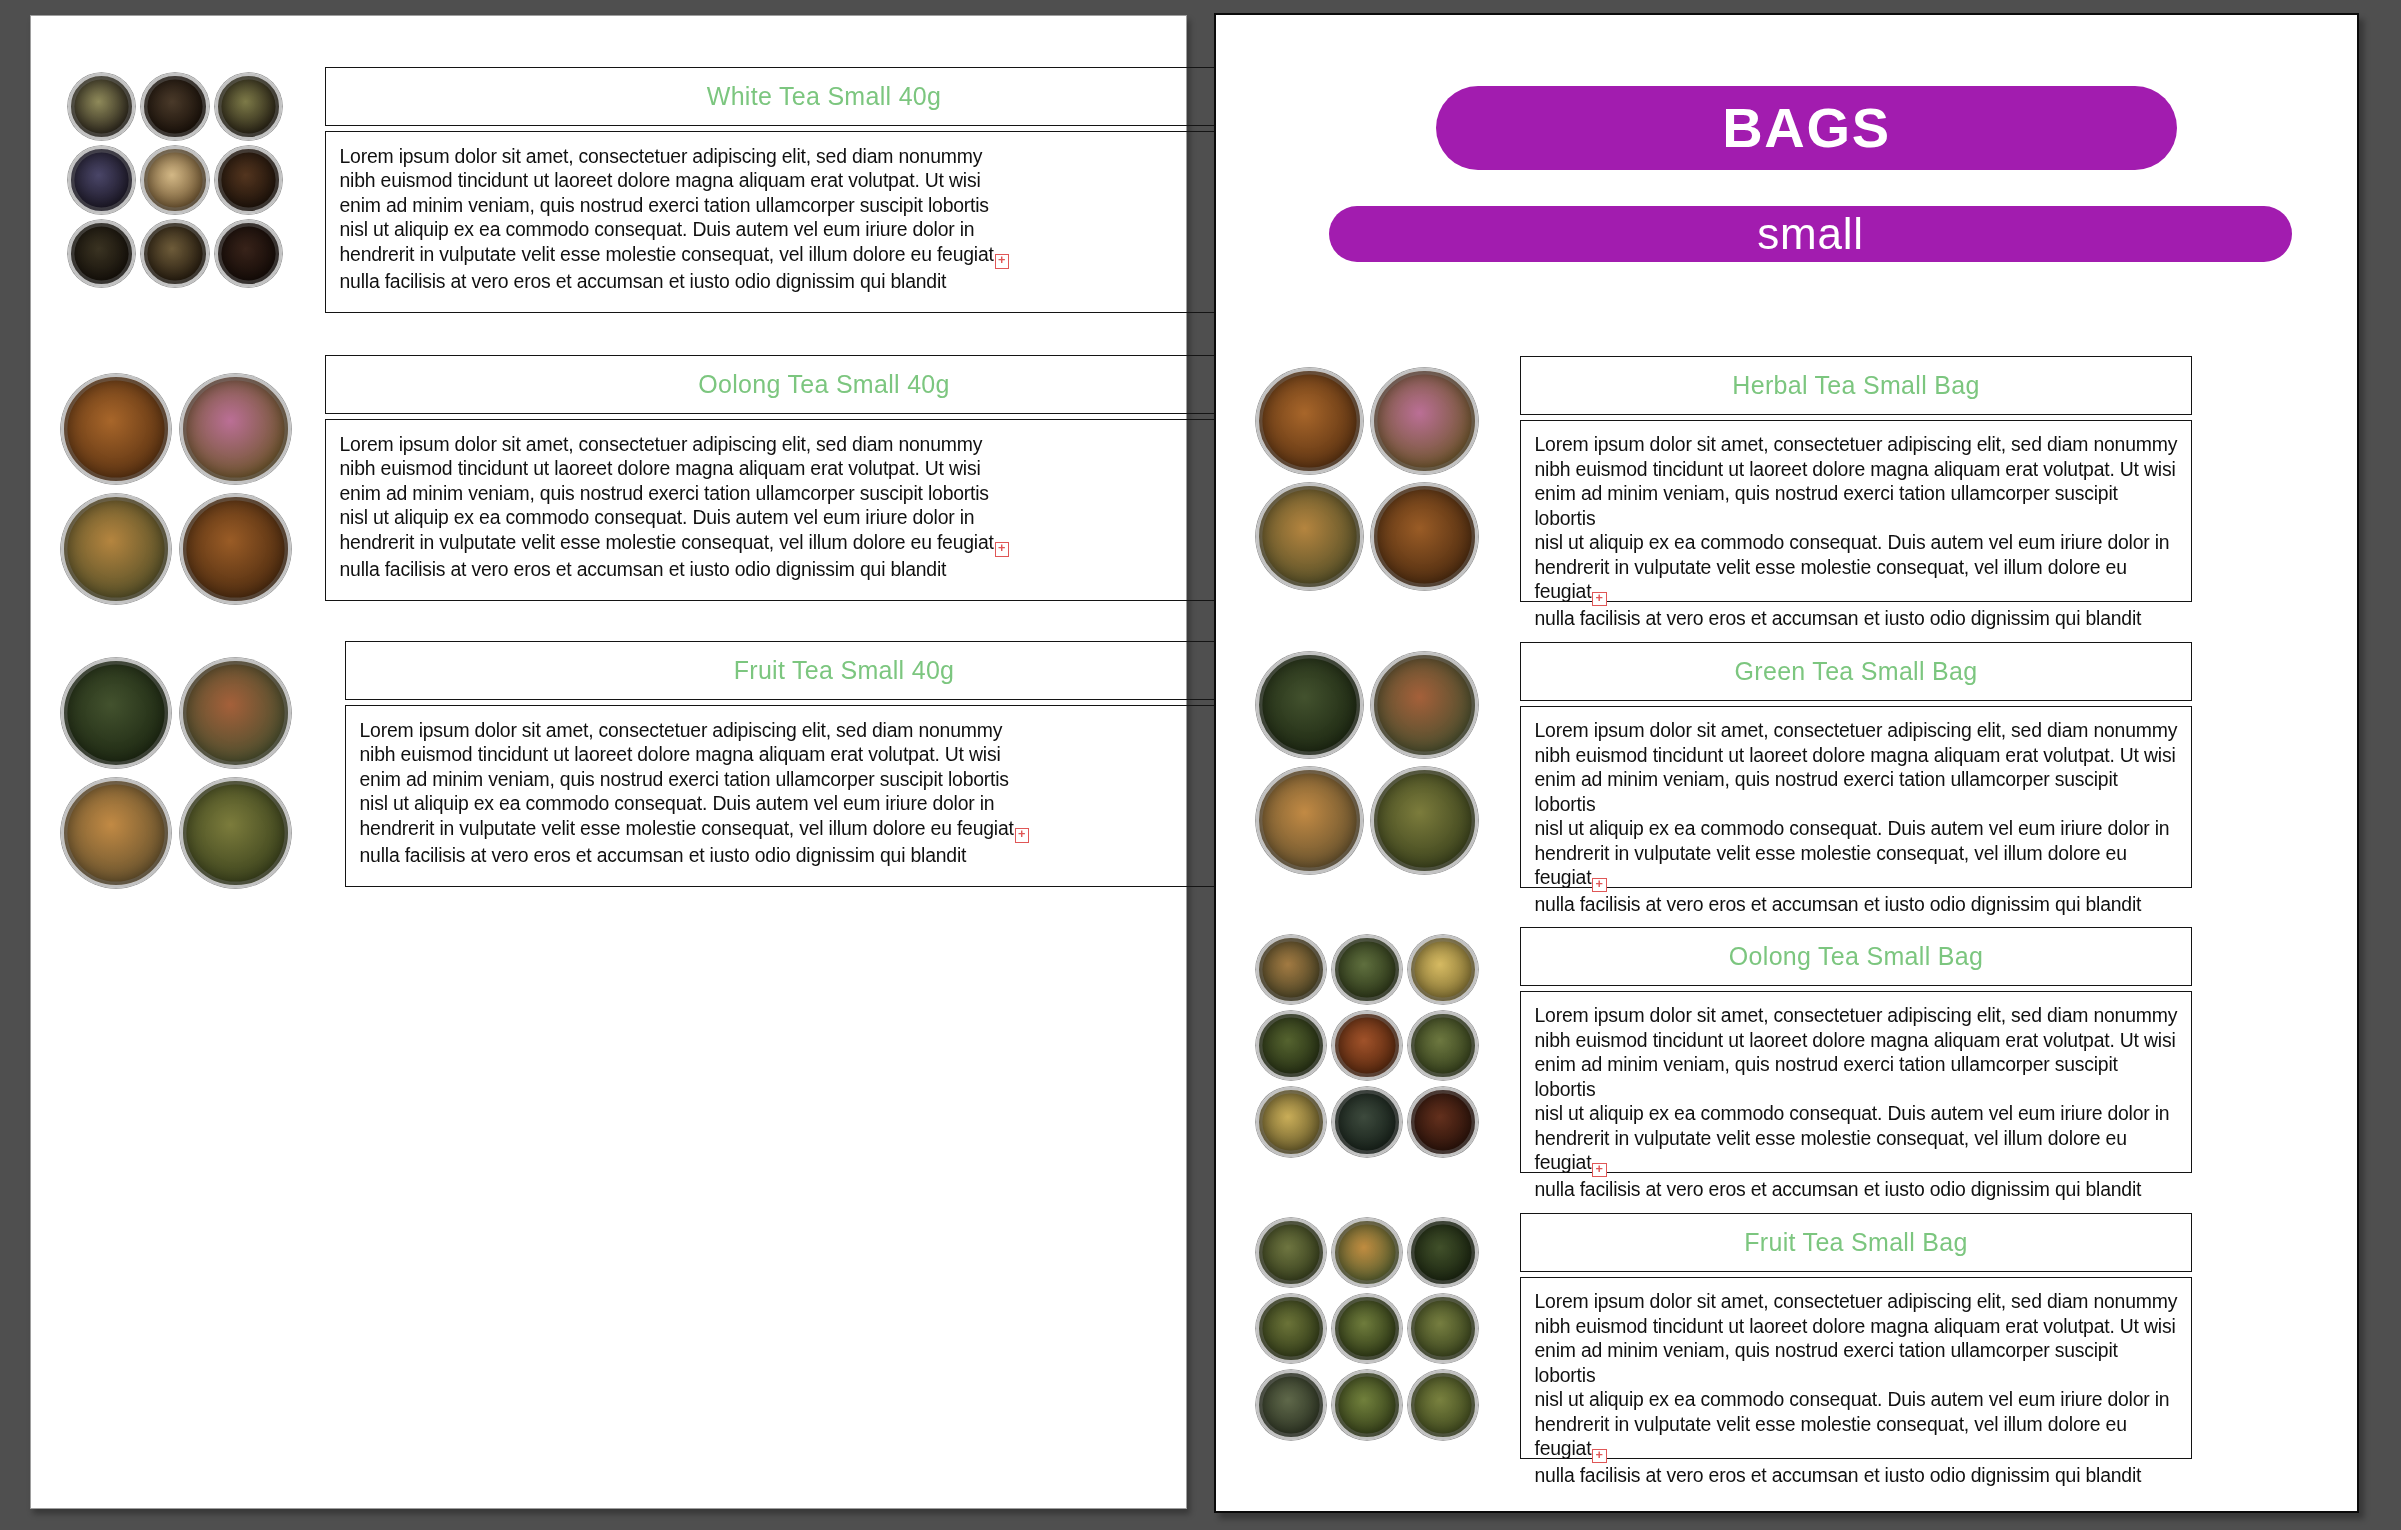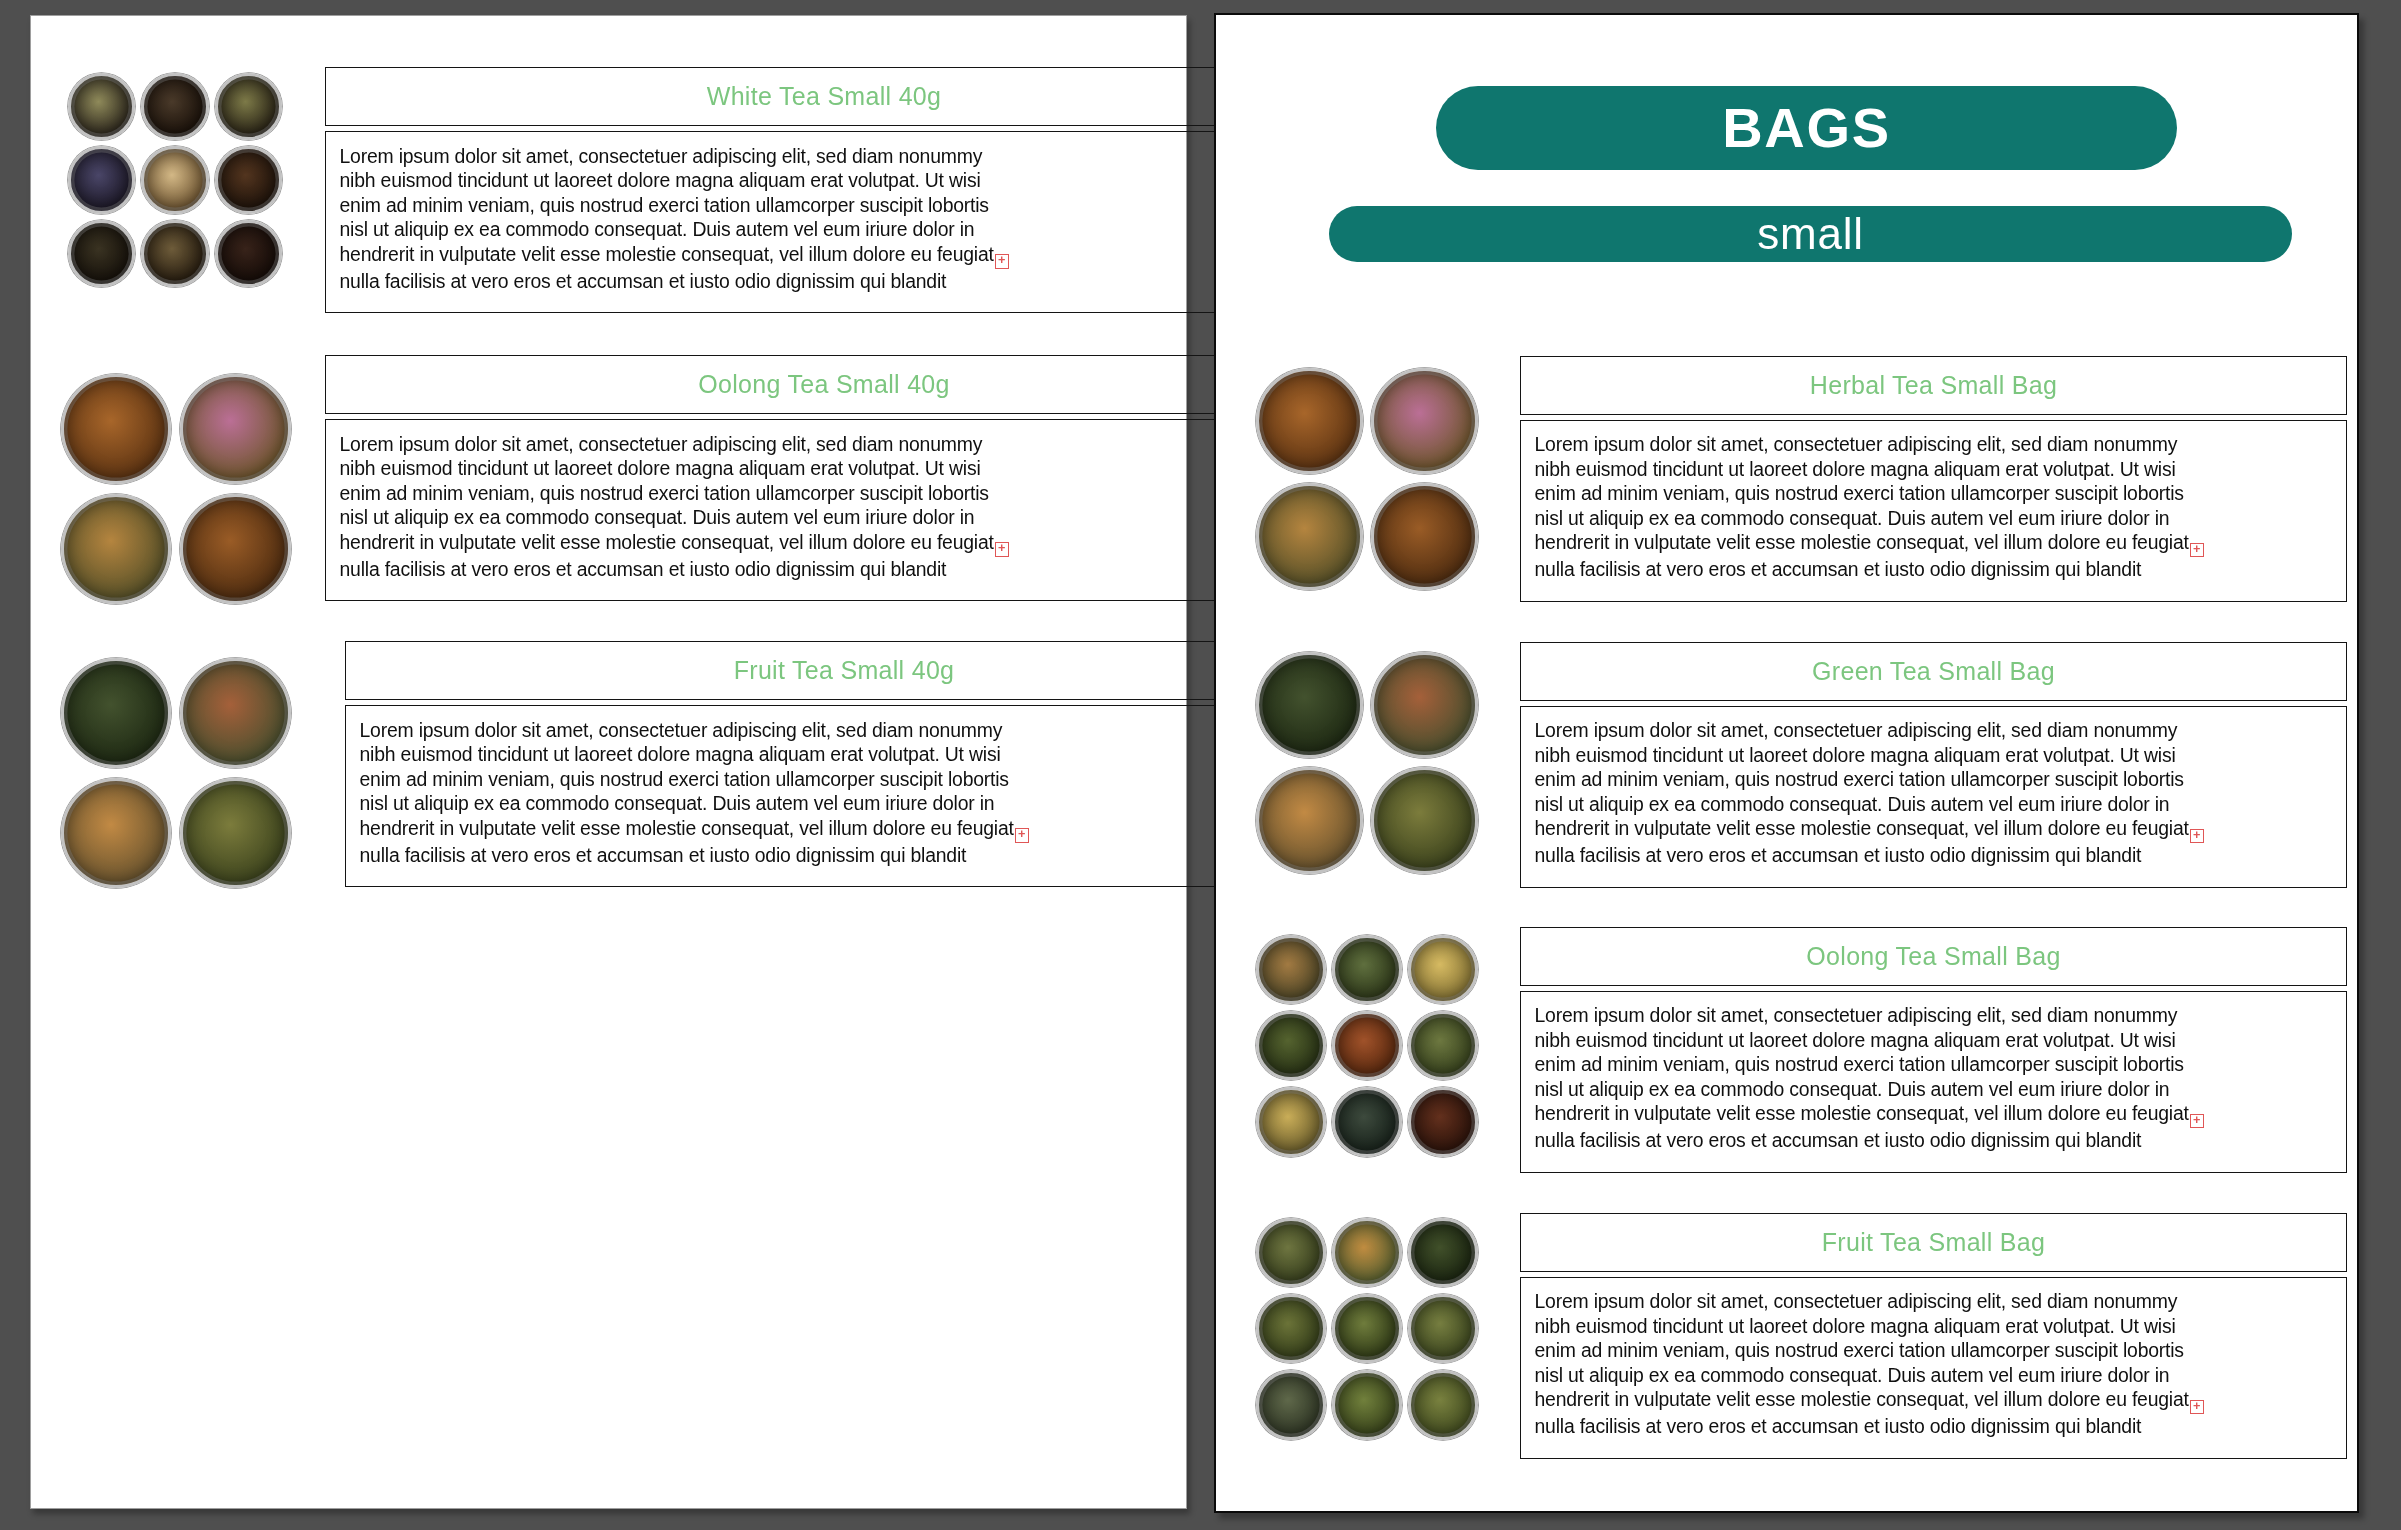--- a/index.html
+++ b/index.html
@@ -22,21 +22,21 @@
     border:2.5px solid #0b0b0b;
     box-shadow:5px 5.9px 5.9px rgba(0,0,0,0.30);
   }
   .photo { position:absolute; }
   .tin {
     position:absolute; border-radius:50%;
     border:3.4px solid #c2c2c2;
     box-shadow:0 0 0 0.8px #909090, inset 0 0 0 3.4px rgba(130,130,130,0.35), inset 0 0 18.6px rgba(0,0,0,0.5);
   }
   .card { position:absolute; width:998px; }
-  .page-right .card { width:827px; }
+  .page-right .card { width:672px; }
   .card-title-box {
     height:59px; border:1.7px solid #141414;
     display:flex; align-items:center; justify-content:center;
   }
   .card-title {
     color:#7cc67f; font-size:25px; font-weight:500; letter-spacing:0.3px;
   }
   .card-body-box {
     margin-top:5px; height:182px; border:1.7px solid #141414;
     padding:11.8px 13.5px 0 13.5px;
@@ -46,21 +46,21 @@
     letter-spacing:-0.2px; white-space:pre-line;
   }
   .overset-marker {
     display:inline-block; width:14.4px; height:14.4px;
     border:1.7px solid #e05656; color:#e05656;
     font-size:12.7px; font-weight:bold; line-height:11px;
     text-align:center; vertical-align:-3.4px; margin-left:0.8px;
     background:#fff; letter-spacing:0;
   }
   .pill {
-    position:absolute; background:#0f766e; color:#ffffff;
+    position:absolute; background:#a21caf; color:#ffffff;
     display:flex; align-items:center; justify-content:center;
   }
   .pill-bags {
     left:220px; top:71px; width:741px; height:84px; border-radius:42px;
     font-size:56px; font-weight:bold; letter-spacing:1.7px;
   }
   .pill-small {
     left:113px; top:191px; width:963px; height:56px; border-radius:37px;
     font-size:44px; font-weight:300; letter-spacing:0.8px;
   }

